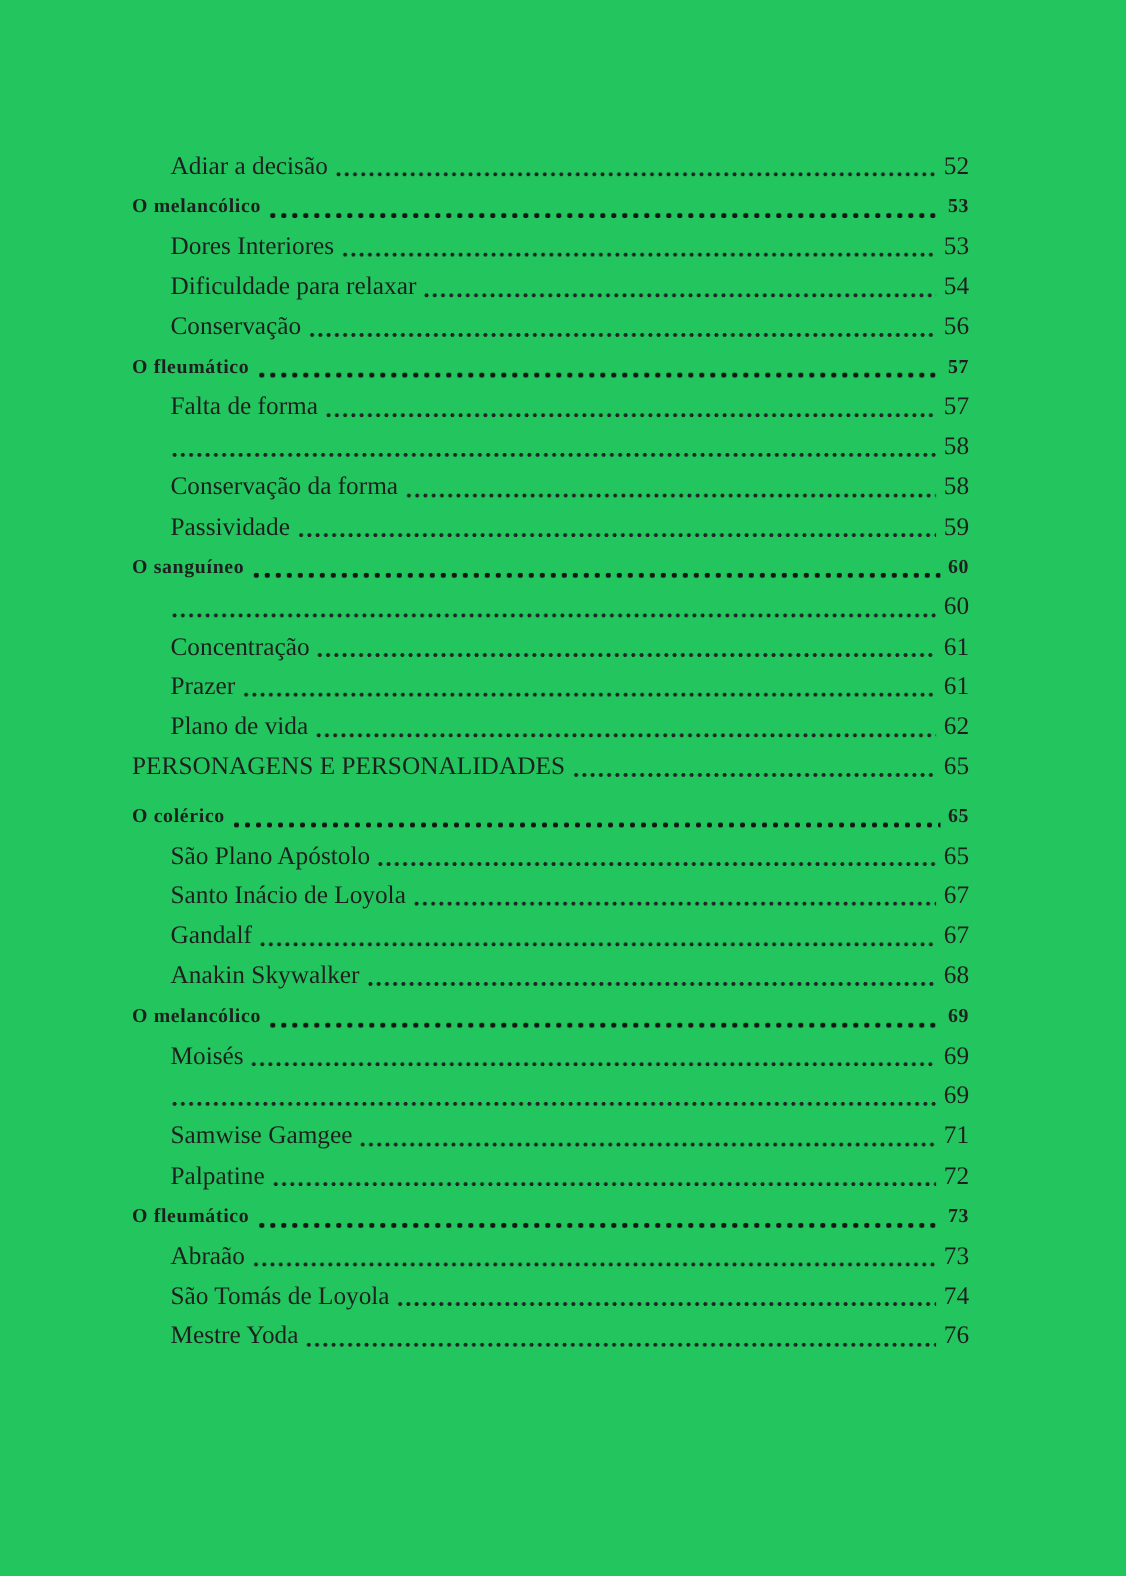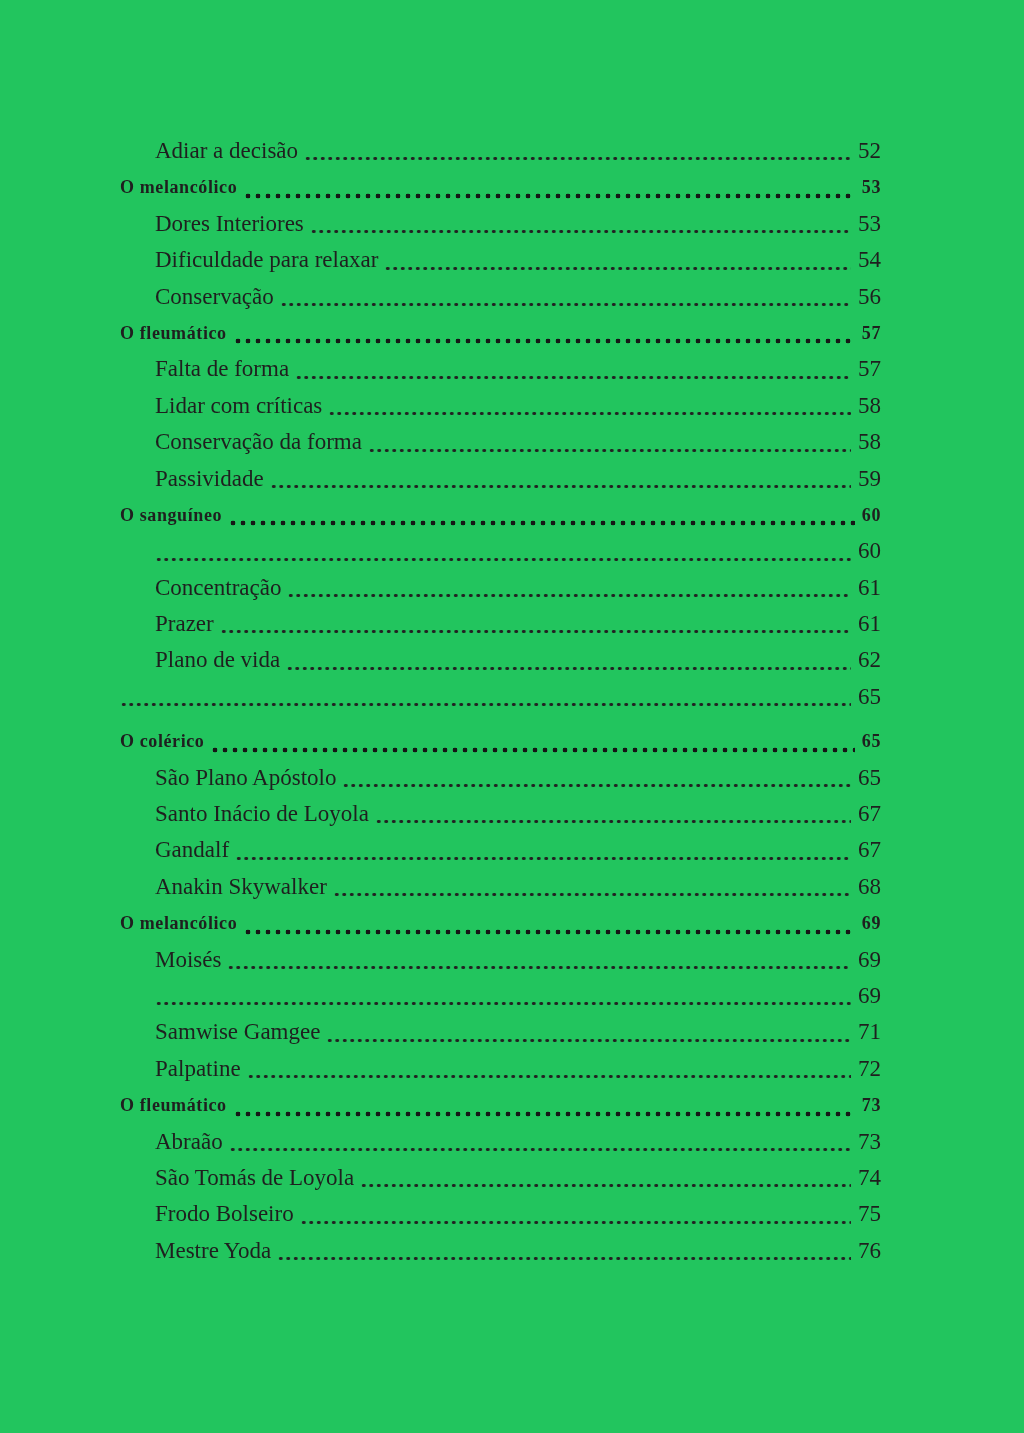--- a/index.html
+++ b/index.html
@@ -104,21 +104,20 @@
     <span class="label">O fleumático</span>
     <span class="leader"></span>
     <span class="pagenum">57</span>
   </div>
       <div class="row subsection">
     <span class="label">Falta de forma</span>
     <span class="leader"></span>
     <span class="pagenum">57</span>
   </div>
       <div class="row subsection">
-    <span class="label">Lidar com críticas</span>
     <span class="leader"></span>
     <span class="pagenum">58</span>
   </div>
       <div class="row subsection">
     <span class="label">Conservação da forma</span>
     <span class="leader"></span>
     <span class="pagenum">58</span>
   </div>
       <div class="row subsection">
     <span class="label">Passividade</span>
@@ -143,20 +142,21 @@
     <span class="label">Prazer</span>
     <span class="leader"></span>
     <span class="pagenum">61</span>
   </div>
       <div class="row subsection">
     <span class="label">Plano de vida</span>
     <span class="leader"></span>
     <span class="pagenum">62</span>
   </div>
       <div class="row part">
+    <span class="label">PERSONAGENS E PERSONALIDADES</span>
     <span class="leader"></span>
     <span class="pagenum">65</span>
   </div>
       <div class="row section">
     <span class="label">O colérico</span>
     <span class="leader"></span>
     <span class="pagenum">65</span>
   </div>
       <div class="row subsection">
     <span class="label">São Plano Apóstolo</span>
@@ -209,25 +209,20 @@
   </div>
       <div class="row subsection">
     <span class="label">Abraão</span>
     <span class="leader"></span>
     <span class="pagenum">73</span>
   </div>
       <div class="row subsection">
     <span class="label">São Tomás de Loyola</span>
     <span class="leader"></span>
     <span class="pagenum">74</span>
-  </div>
-      <div class="row subsection">
-    <span class="label">Frodo Bolseiro</span>
-    <span class="leader"></span>
-    <span class="pagenum">75</span>
   </div>
       <div class="row subsection">
     <span class="label">Mestre Yoda</span>
     <span class="leader"></span>
     <span class="pagenum">76</span>
   </div>
     </div>
 </div>
 
 </body></html>

